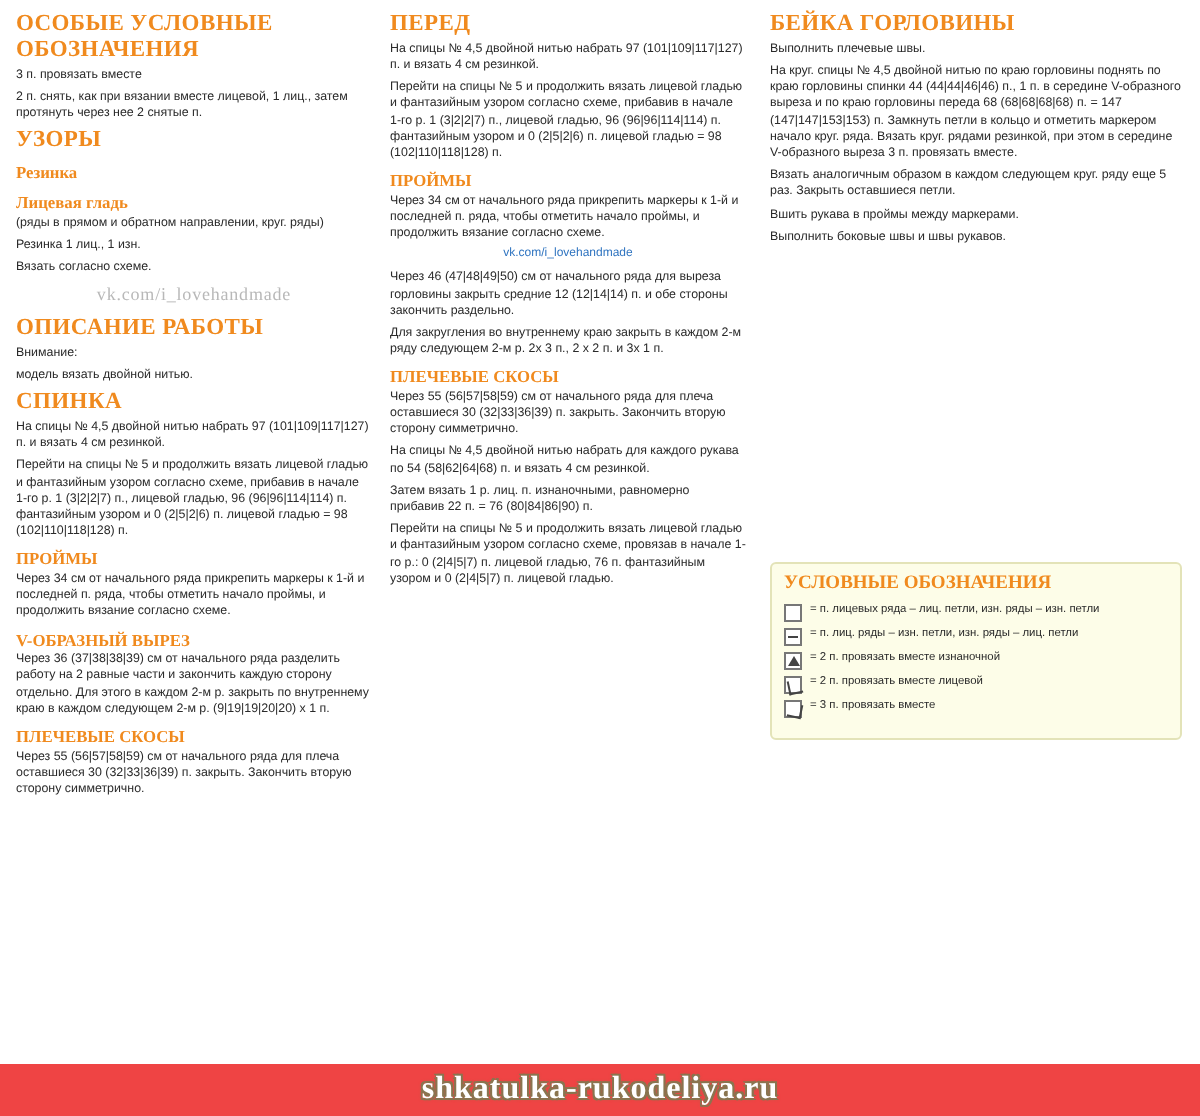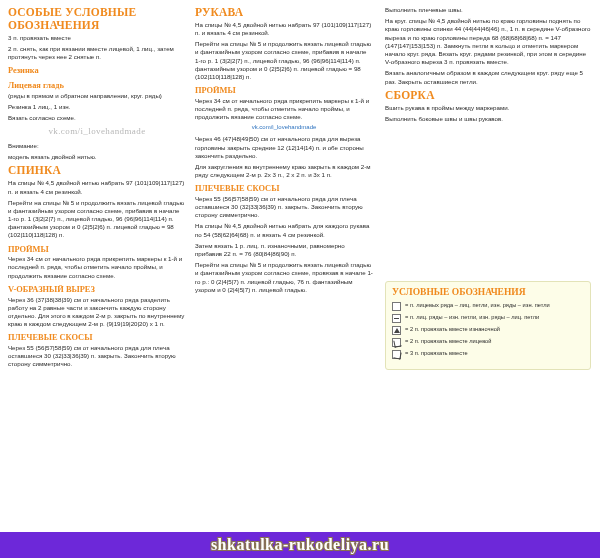--- a/index.html
+++ b/index.html
@@ -103,21 +103,21 @@
     border-left:1.2px solid #444;border-bottom:1.2px solid #444;transform:rotate(-12deg);
   }
   .sym.fanr:after{
     content:"";position:absolute;left:1.2px;top:1px;width:6.4px;height:6px;
     border-right:1.2px solid #444;border-bottom:1.2px solid #444;transform:rotate(12deg);
   }
 
   
   .banner{
     position:absolute;left:0;bottom:0;width:600px;height:26px;
-    background:#6d28d9;
+    background:#ef4444;
     display:flex;align-items:center;justify-content:center;
   }
   .banner .txt{
     font-family:"Liberation Serif", serif;
     font-size:16px;
     font-weight:bold;
     color:#ffffff;
     text-shadow:0 0 2px #8a7550, 1px 1px 0 #8a7550, -1px 1px 0 #8a7550, 1px -1px 0 #8a7550, -1px -1px 0 #8a7550;
     letter-spacing:.5px;
   }
@@ -125,74 +125,76 @@
 </head>
 <body>
 
 <div class="page">
 
   <div class="col col1">
     <h2 class="sec">ОСОБЫЕ УСЛОВНЫЕ ОБОЗНАЧЕНИЯ</h2>
     <p>3 п. провязать вместе</p>
     <p>2 п. снять, как при вязании вместе лицевой, 1 лиц., затем протянуть через нее 2 снятые п.</p>
 
+    <h2 class="sec">УЗОРЫ</h2>
     <h3 class="sub">Резинка</h3>
 
     <h3 class="sub">Лицевая гладь</h3>
     <p>(ряды в прямом и обратном направлении, круг. ряды)</p>
     <p>Резинка 1 лиц., 1 изн.</p>
 
     <p>Вязать согласно схеме.</p>
 
     <span class="wm-big">vk.com/i_lovehandmade</span>
 
+    <h2 class="sec">ОПИСАНИЕ РАБОТЫ</h2>
     <p>Внимание:</p>
     <p>модель вязать двойной нитью.</p>
 
     <h2 class="sec">СПИНКА</h2>
     <p>На спицы № 4,5 двойной нитью набрать 97 (101|109|117|127) п. и вязать 4 см резинкой.</p>
     <p>Перейти на спицы № 5 и продолжить вязать лицевой гладью и фантазийным узором согласно схеме, прибавив в начале 1-го р. 1 (3|2|2|7) п., лицевой гладью, 96 (96|96|114|114) п. фантазийным узором и 0 (2|5|2|6) п. лицевой гладью = 98 (102|110|118|128) п.</p>
 
     <h3 class="sub">ПРОЙМЫ</h3>
     <p>Через 34 см от начального ряда прикрепить маркеры к 1-й и последней п. ряда, чтобы отметить начало проймы, и продолжить вязание согласно схеме.</p>
 
     <h3 class="sub">V-ОБРАЗНЫЙ ВЫРЕЗ</h3>
     <p>Через 36 (37|38|38|39) см от начального ряда разделить работу на 2 равные части и закончить каждую сторону отдельно. Для этого в каждом 2-м р. закрыть по внутреннему краю в каждом следующем 2-м р. (9|19|19|20|20) х 1 п.</p>
 
     <h3 class="sub">ПЛЕЧЕВЫЕ СКОСЫ</h3>
     <p>Через 55 (56|57|58|59) см от начального ряда для плеча оставшиеся 30 (32|33|36|39) п. закрыть. Закончить вторую сторону симметрично.</p>
   </div>
 
   <div class="col col2">
-    <h2 class="sec">РУКАВА</h2>
+    <h2 class="sec">ПЕРЕД</h2>
     <p>На спицы № 4,5 двойной нитью набрать 97 (101|109|117|127) п. и вязать 4 см резинкой.</p>
     <p>Перейти на спицы № 5 и продолжить вязать лицевой гладью и фантазийным узором согласно схеме, прибавив в начале 1-го р. 1 (3|2|2|7) п., лицевой гладью, 96 (96|96|114|114) п. фантазийным узором и 0 (2|5|2|6) п. лицевой гладью = 98 (102|110|118|128) п.</p>
 
     <h3 class="sub">ПРОЙМЫ</h3>
     <p>Через 34 см от начального ряда прикрепить маркеры к 1-й и последней п. ряда, чтобы отметить начало проймы, и продолжить вязание согласно схеме.</p>
 
     <span class="watermark-link">vk.com/i_lovehandmade</span>
 
     <p>Через 46 (47|48|49|50) см от начального ряда для выреза горловины закрыть средние 12 (12|14|14) п. и обе стороны закончить раздельно.</p>
     <p>Для закругления во внутреннему краю закрыть в каждом 2-м ряду следующем 2-м р. 2х 3 п., 2 х 2 п. и 3х 1 п.</p>
 
     <h3 class="sub">ПЛЕЧЕВЫЕ СКОСЫ</h3>
     <p>Через 55 (56|57|58|59) см от начального ряда для плеча оставшиеся 30 (32|33|36|39) п. закрыть. Закончить вторую сторону симметрично.</p>
 
     <p>На спицы № 4,5 двойной нитью набрать для каждого рукава по 54 (58|62|64|68) п. и вязать 4 см резинкой.</p>
     <p>Затем вязать 1 р. лиц. п. изнаночными, равномерно прибавив 22 п. = 76 (80|84|86|90) п.</p>
     <p>Перейти на спицы № 5 и продолжить вязать лицевой гладью и фантазийным узором согласно схеме, провязав в начале 1-го р.: 0 (2|4|5|7) п. лицевой гладью, 76 п. фантазийным узором и 0 (2|4|5|7) п. лицевой гладью.</p>
   </div>
 
   <div class="col col3">
+    <h2 class="sec">БЕЙКА ГОРЛОВИНЫ</h2>
     <p>Выполнить плечевые швы.</p>
     <p>На круг. спицы № 4,5 двойной нитью по краю горловины поднять по краю горловины спинки 44 (44|44|46|46) п., 1 п. в середине V-образного выреза и по краю горловины переда 68 (68|68|68|68) п. = 147 (147|147|153|153) п. Замкнуть петли в кольцо и отметить маркером начало круг. ряда. Вязать круг. рядами резинкой, при этом в середине V-образного выреза 3 п. провязать вместе.</p>
     <p>Вязать аналогичным образом в каждом следующем круг. ряду еще 5 раз. Закрыть оставшиеся петли.</p>
 
-    <h2 class="sec">СБОРКА</h2>
     <p>Вшить рукава в проймы между маркерами.</p>
     <p>Выполнить боковые швы и швы рукавов.</p>
   </div>
 
   <div class="legend">
     <h2>УСЛОВНЫЕ ОБОЗНАЧЕНИЯ</h2>
 
     <div class="legend-row">
       <span class="sym"></span>
       <span class="sym-text">= п. лицевых ряда – лиц. петли, изн. ряды – изн. петли</span>

